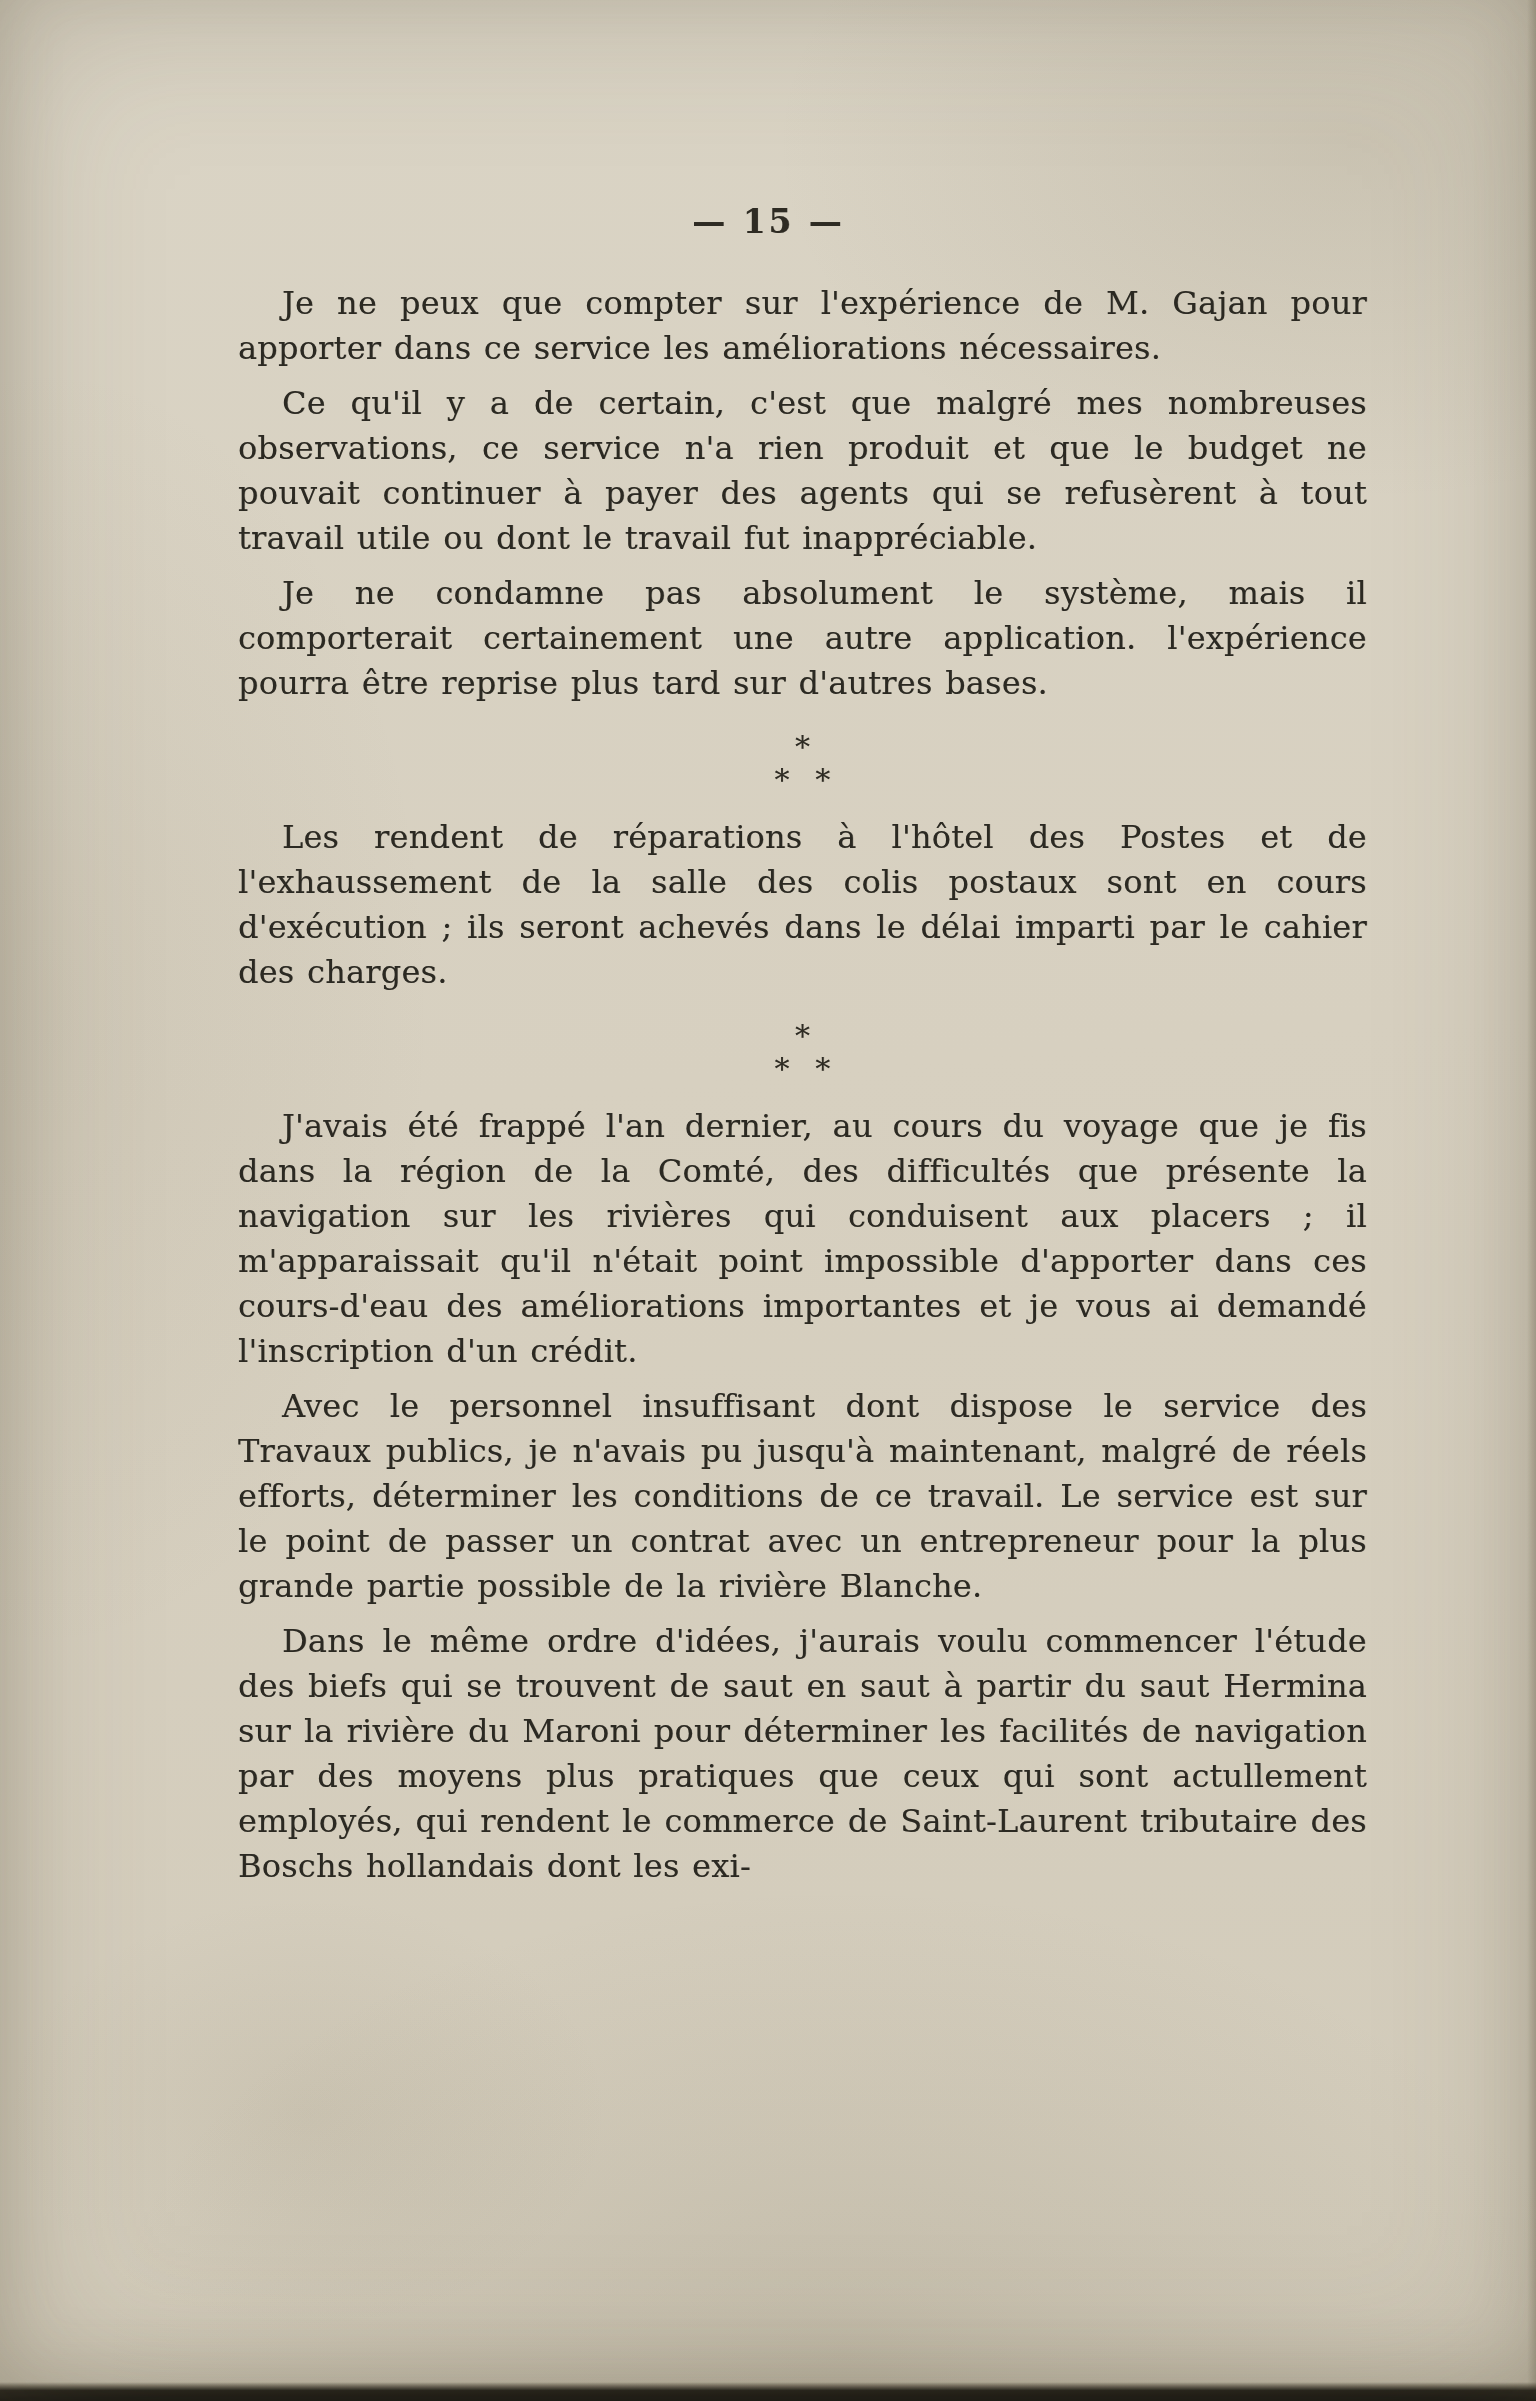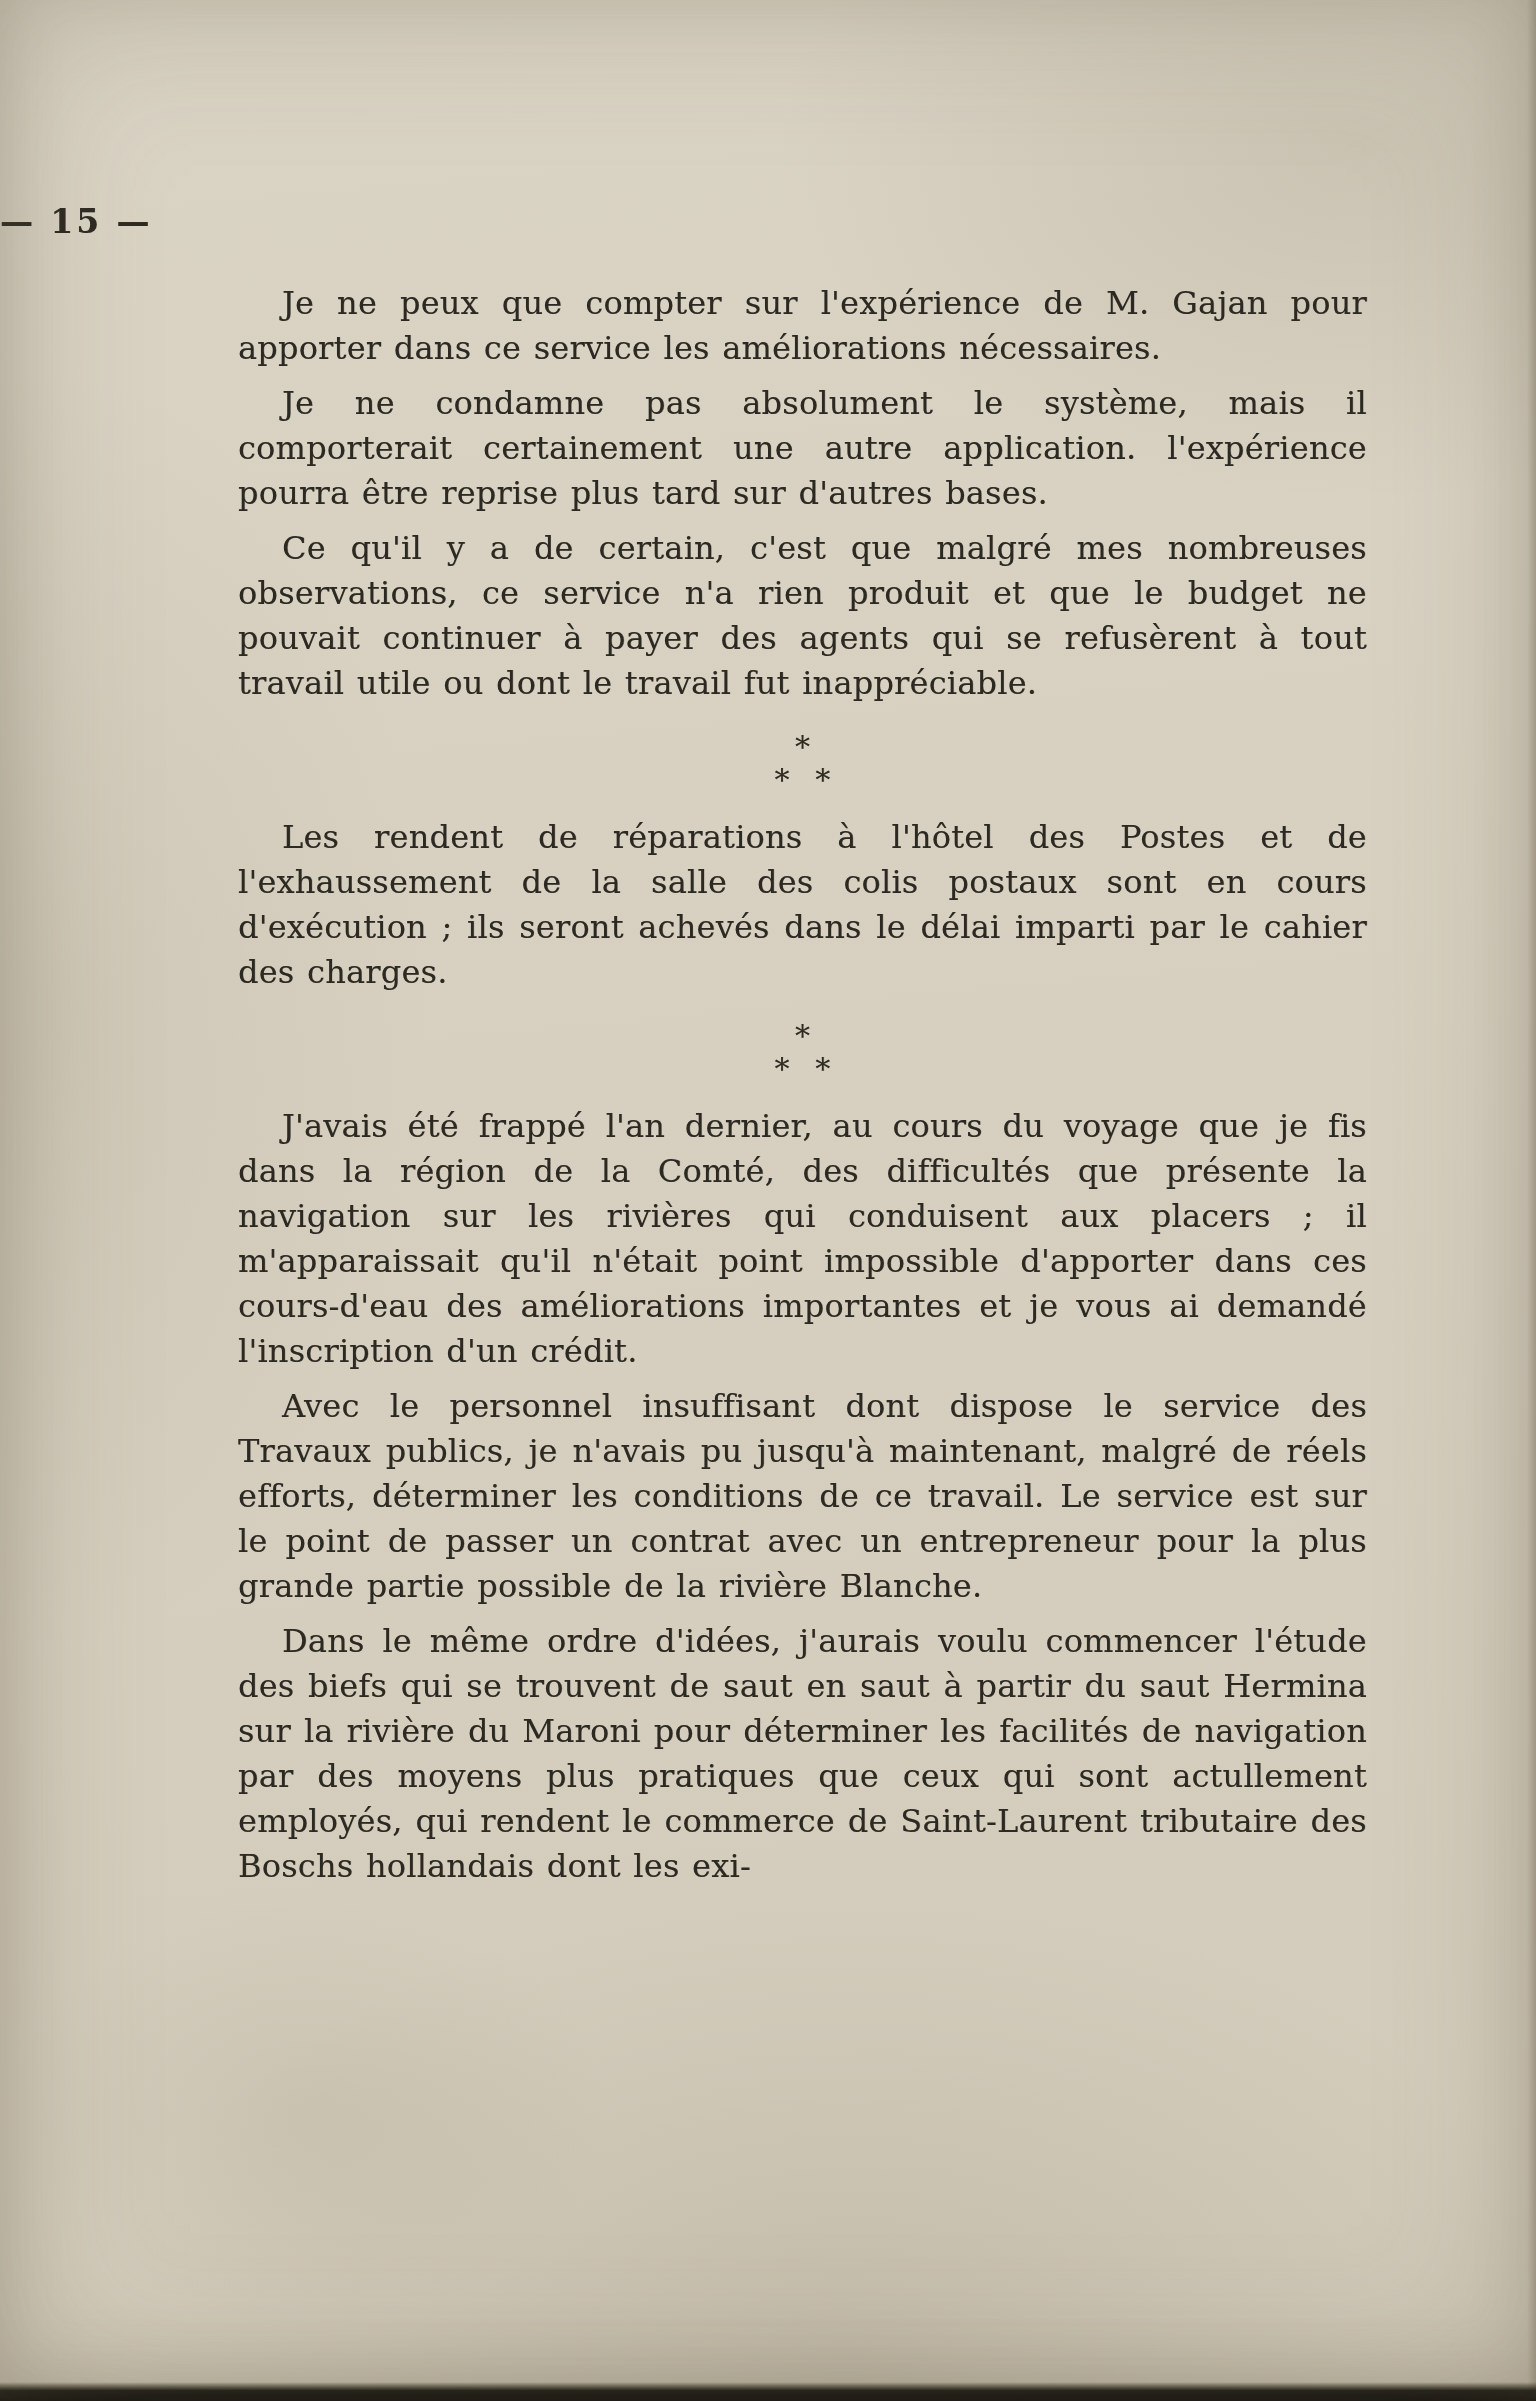--- a/index.html
+++ b/index.html
@@ -25,21 +25,21 @@
     color: #2b2922;
   }
   .vignette {
     position: absolute;
     inset: 0;
     pointer-events: none;
     box-shadow: inset 0 0 158px rgba(92,82,60,0.28), inset 0 -29px 65px rgba(80,70,50,0.18);
   }
   .page-number {
     padding-top: 202px;
-    text-align: left;
+    text-align: center;
     font-size: 33px;
     letter-spacing: 2.9px;
     font-weight: bold;
     color: #2e2b23;
     text-shadow: 0.4px 0.4px 0 rgba(43,41,34,0.35);
   }
   .text-block {
     margin: 40px 171px 8px 238px;
     width: 1129px;
     font-size: 32px;
@@ -89,22 +89,22 @@
 </head>
 <body>
 
 <div class="page">
 
   <div class="page-number">— 15 —</div>
 
   <div class="text-block">
 
     <p class="para">Je ne peux que compter sur l'expérience de M. Gajan pour apporter dans ce service les améliorations nécessaires.</p>
+    <p class="para">Ce qu'il y a de certain, c'est que malgré mes nombreuses observations, ce service n'a rien produit et que le budget ne pouvait continuer à payer des agents qui se refusèrent à tout travail utile ou dont le travail fut inappréciable.</p>
     <p class="para">Je ne condamne pas absolument le système, mais il comporterait certainement une autre application. l'expérience pourra être reprise plus tard sur d'autres bases.</p>
-    <p class="para">Ce qu'il y a de certain, c'est que malgré mes nombreuses observations, ce service n'a rien produit et que le budget ne pouvait continuer à payer des agents qui se refusèrent à tout travail utile ou dont le travail fut inappréciable.</p>
 
     <div class="separator">
       <span class="star-top">*</span>
       <span class="star-bottom">* *</span>
     </div>
 
     <p class="para">Les rendent de réparations à l'hôtel des Postes et de l'exhaussement de la salle des colis postaux sont en cours d'exécution ; ils seront achevés dans le délai imparti par le cahier des charges.</p>
 
     <div class="separator">
       <span class="star-top">*</span>

